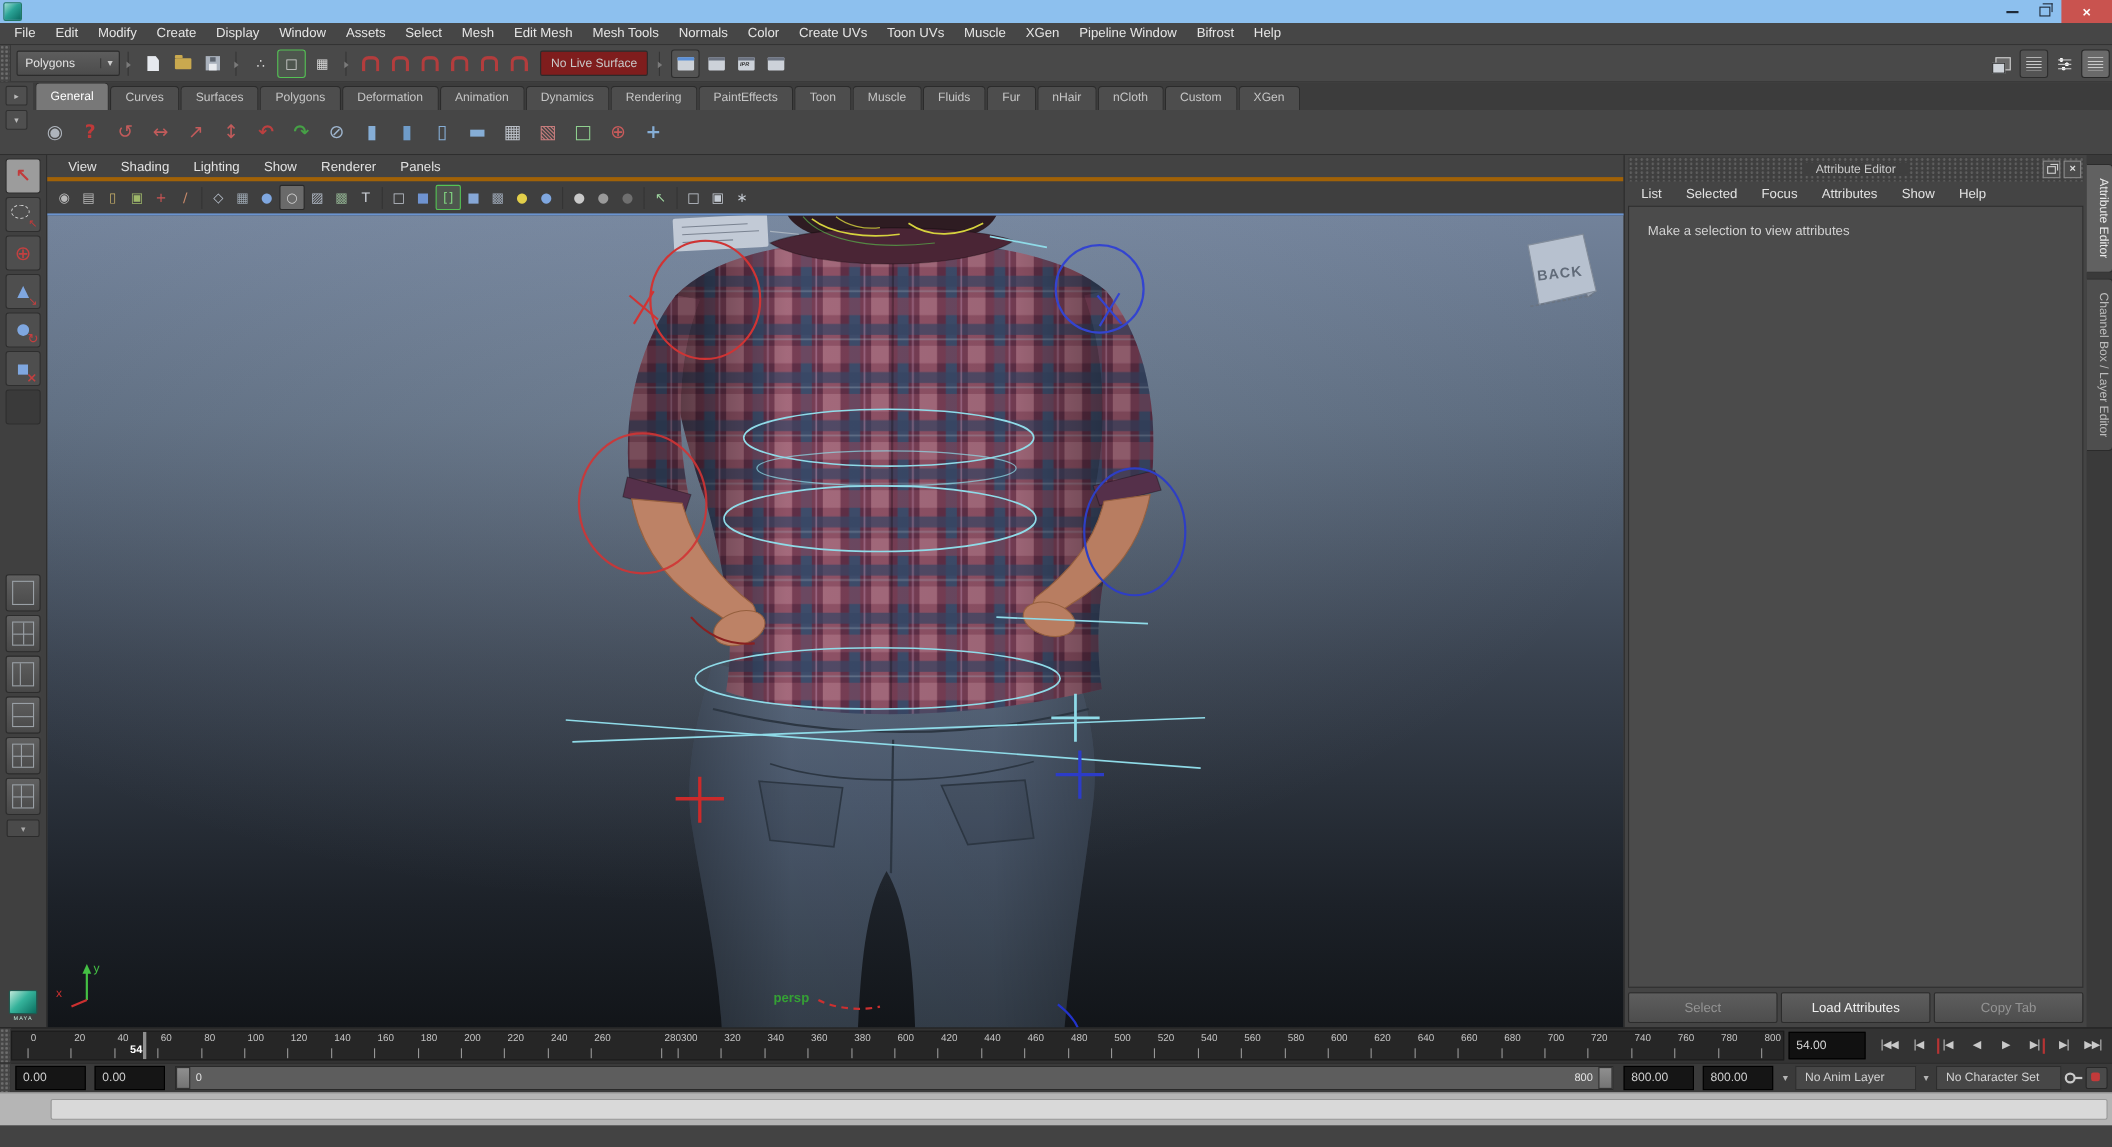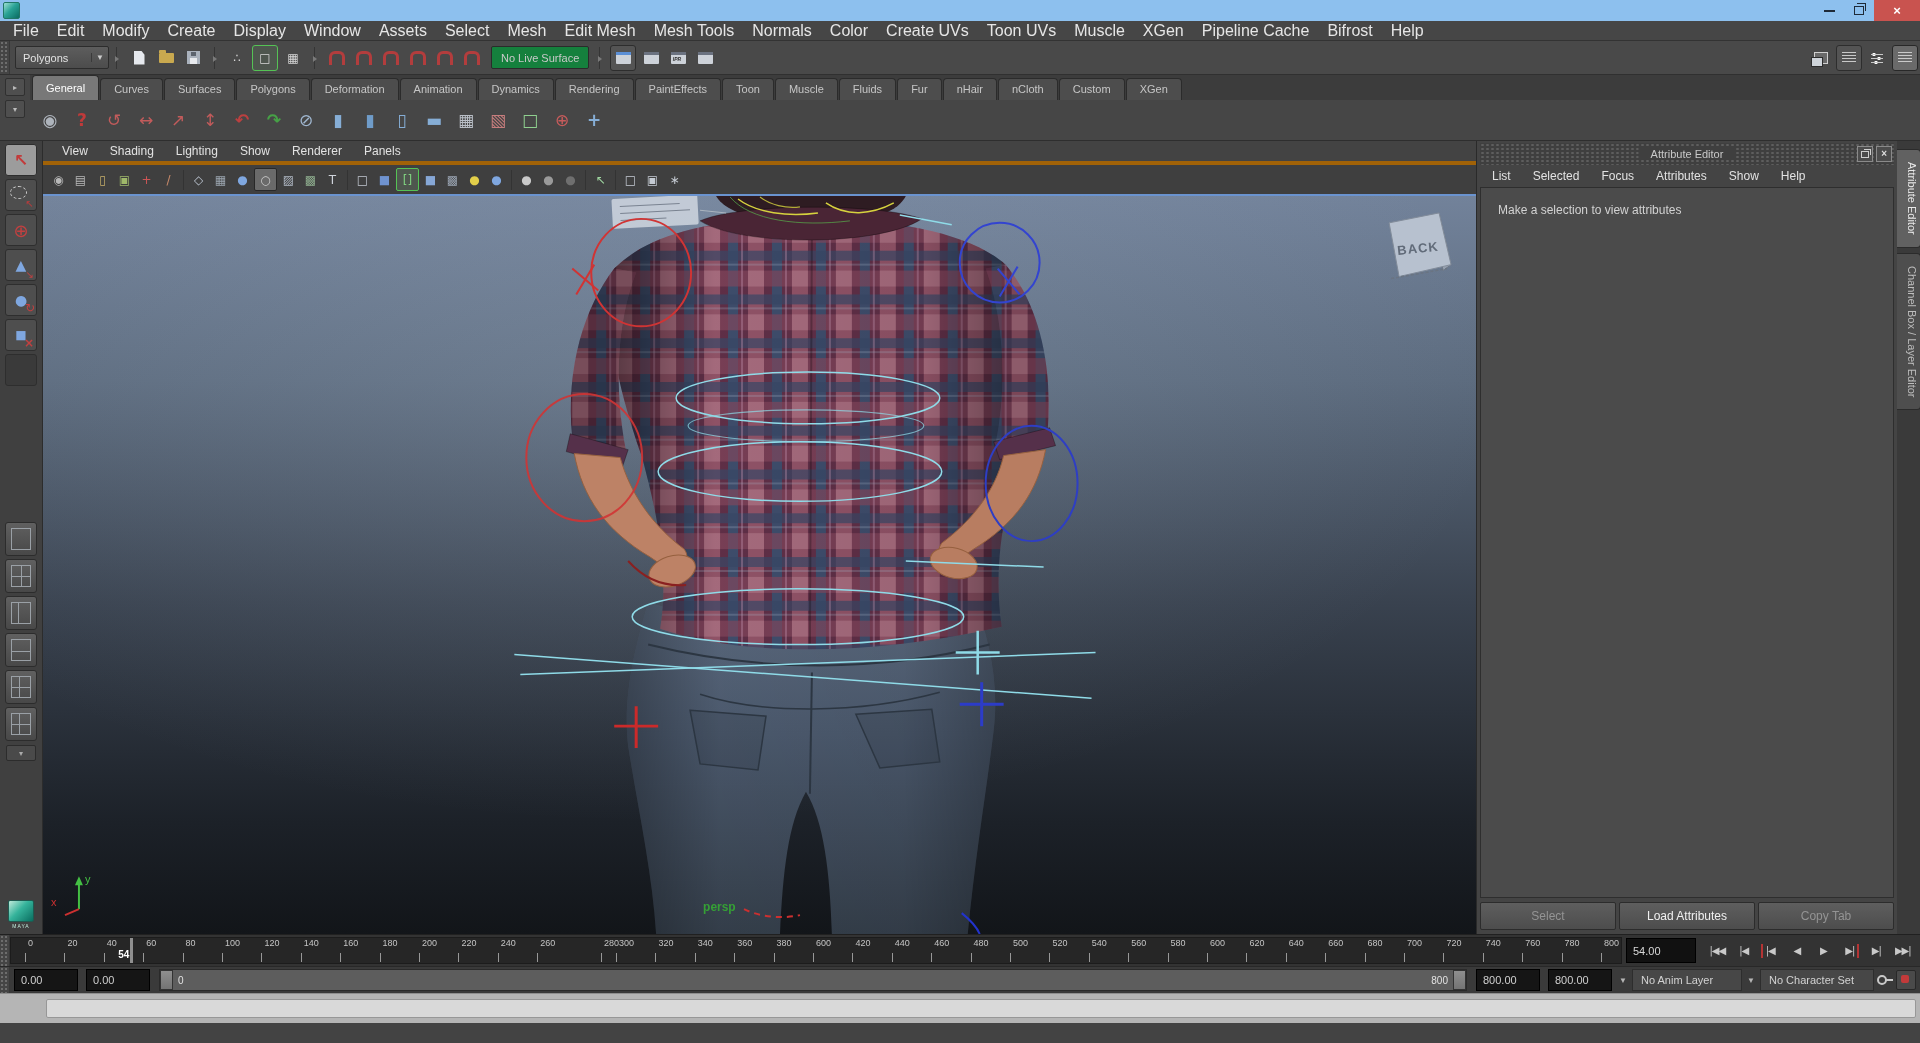--- a/index.html
+++ b/index.html
@@ -12,21 +12,21 @@
   #titlebar .tspacer{flex:1}
   .win-btn{width:30px;height:21px;display:flex;align-items:center;justify-content:center}
   .win-min-glyph{width:11px;height:2px;background:#1e2a38}
   .win-restore-glyph{width:8px;height:7px;border:1px solid #1e2a38;position:relative;background:#8dc0ee}
   .win-restore-glyph::before{content:"";position:absolute;left:2px;top:-4px;width:8px;height:7px;border:1px solid #1e2a38;border-bottom:none;border-left:none}
   #close-btn{width:46px;background:#c9534f}
   #close-btn span{color:#fff;font-size:13px;font-weight:bold;line-height:1}
 
   
   #menubar{height:19px;flex:0 0 19px;background:#464646;border-bottom:1px solid #333;display:flex;align-items:center;padding-left:4px}
-  .menu-item{padding:0 9px;font-size:16px;color:#e6e6e6;line-height:19px;white-space:nowrap}
+  .menu-item{padding:0 9px;font-size:12px;color:#e6e6e6;line-height:19px;white-space:nowrap}
 
   
   #statusline{height:33px;flex:0 0 33px;background:#494949;border-bottom:1px solid #303030;display:flex;align-items:center;gap:2px}
   .grip{width:9px;align-self:stretch;background-color:#454545;background-image:radial-gradient(circle,#6d6d6d 1px,transparent 1.4px);background-size:4px 4px;border-right:1px solid #383838}
   .combo{height:21px;margin-left:3px;background:linear-gradient(#5d5d5d,#4c4c4c);border:1px solid #2c2c2c;border-radius:2px;display:flex;align-items:center;width:92px}
   .combo span.cv{flex:1;font-size:11px;color:#e2e2e2;padding-left:7px}
   .combo .combo-arrow{width:16px;text-align:center;font-size:8px;color:#ccc;border-left:1px solid #3a3a3a}
   .sep-arrow{width:8px;height:26px;position:relative;margin:0 2px}
   .sep-arrow::before{content:"";position:absolute;left:3px;top:2px;bottom:2px;width:1px;background:#353535}
   .sep-arrow::after{content:"";position:absolute;left:2px;top:11px;border-left:4px solid #7a7a7a;border-top:3px solid transparent;border-bottom:3px solid transparent}
@@ -36,21 +36,21 @@
   .icon-open{width:15px;height:10px;background:#c9a94f;border-radius:1px;position:relative}
   .icon-open::before{content:"";position:absolute;top:-3px;left:0;width:7px;height:3px;background:#c9a94f;border-radius:1px 1px 0 0}
   .icon-save{width:13px;height:13px;background:#aab2bd;position:relative}
   .icon-save::before{content:"";position:absolute;left:3px;bottom:0;width:7px;height:6px;background:#e8eaee}
   .icon-save::after{content:"";position:absolute;left:4px;top:1px;width:5px;height:4px;background:#5d646e}
   .selicon{font-family:"DejaVu Sans",sans-serif;font-size:12px;color:#d6d6d6}
   .framed{border:1px solid #2d2d2d;background:#545454}
   .framed-green{border:1px solid #55c355;background:#4e564e}
   .pressed{background:#6a6a6a;border:1px solid #282828}
   .magnet{width:10px;height:11px;border:3px solid #b33d3d;border-bottom:none;border-radius:6px 6px 0 0}
-  .live-field{height:21px;background:#15803d;border:1px solid #2b2b2b;border-radius:2px;display:flex;align-items:center;padding:0 9px;margin:0 3px}
+  .live-field{height:21px;background:#7f1d1d;border:1px solid #2b2b2b;border-radius:2px;display:flex;align-items:center;padding:0 9px;margin:0 3px}
   .live-field span{font-size:11px;color:#c9c9c9;white-space:nowrap}
   .icon-clap{width:15px;height:12px;background:#cdd2d9;position:relative;border-radius:1px}
   .icon-clap::before{content:"";position:absolute;top:0;left:0;right:0;height:3px;background:#6b7280}
   .icon-clap.blue::before{background:#5b8fd6}
   .icon-clap.ipr::after{content:"IPR";position:absolute;font-size:5px;color:#2d2d2d;left:2px;top:4px;font-weight:bold}
   .sspacer{flex:1}
   .lines-icon{width:14px;height:12px;background:repeating-linear-gradient(180deg,#c9c9c9 0 1px,transparent 1px 3px)}
   .sq2-icon{width:12px;height:10px;border:1px solid #cfcfcf;position:relative;background:#6a6a6a}
   .sq2-icon::before{content:"";position:absolute;left:-4px;bottom:-4px;width:10px;height:8px;background:#cfd4da;border:1px solid #2d2d2d}
   .sliders-icon{width:12px;height:12px;background:
@@ -209,21 +209,21 @@
       <span class="menu-item">Select</span>
       <span class="menu-item">Mesh</span>
       <span class="menu-item">Edit Mesh</span>
       <span class="menu-item">Mesh Tools</span>
       <span class="menu-item">Normals</span>
       <span class="menu-item">Color</span>
       <span class="menu-item">Create UVs</span>
       <span class="menu-item">Toon UVs</span>
       <span class="menu-item">Muscle</span>
       <span class="menu-item">XGen</span>
-      <span class="menu-item">Pipeline Cache</span>
+      <span class="menu-item">Pipeline Window</span>
       <span class="menu-item">Bifrost</span>
       <span class="menu-item">Help</span>
     </div>
 
   <div id="statusline">
     <div class="grip"></div>
     <div class="combo">
       <span class="cv">Polygons</span>
       <span class="combo-arrow">▼</span>
     </div>

